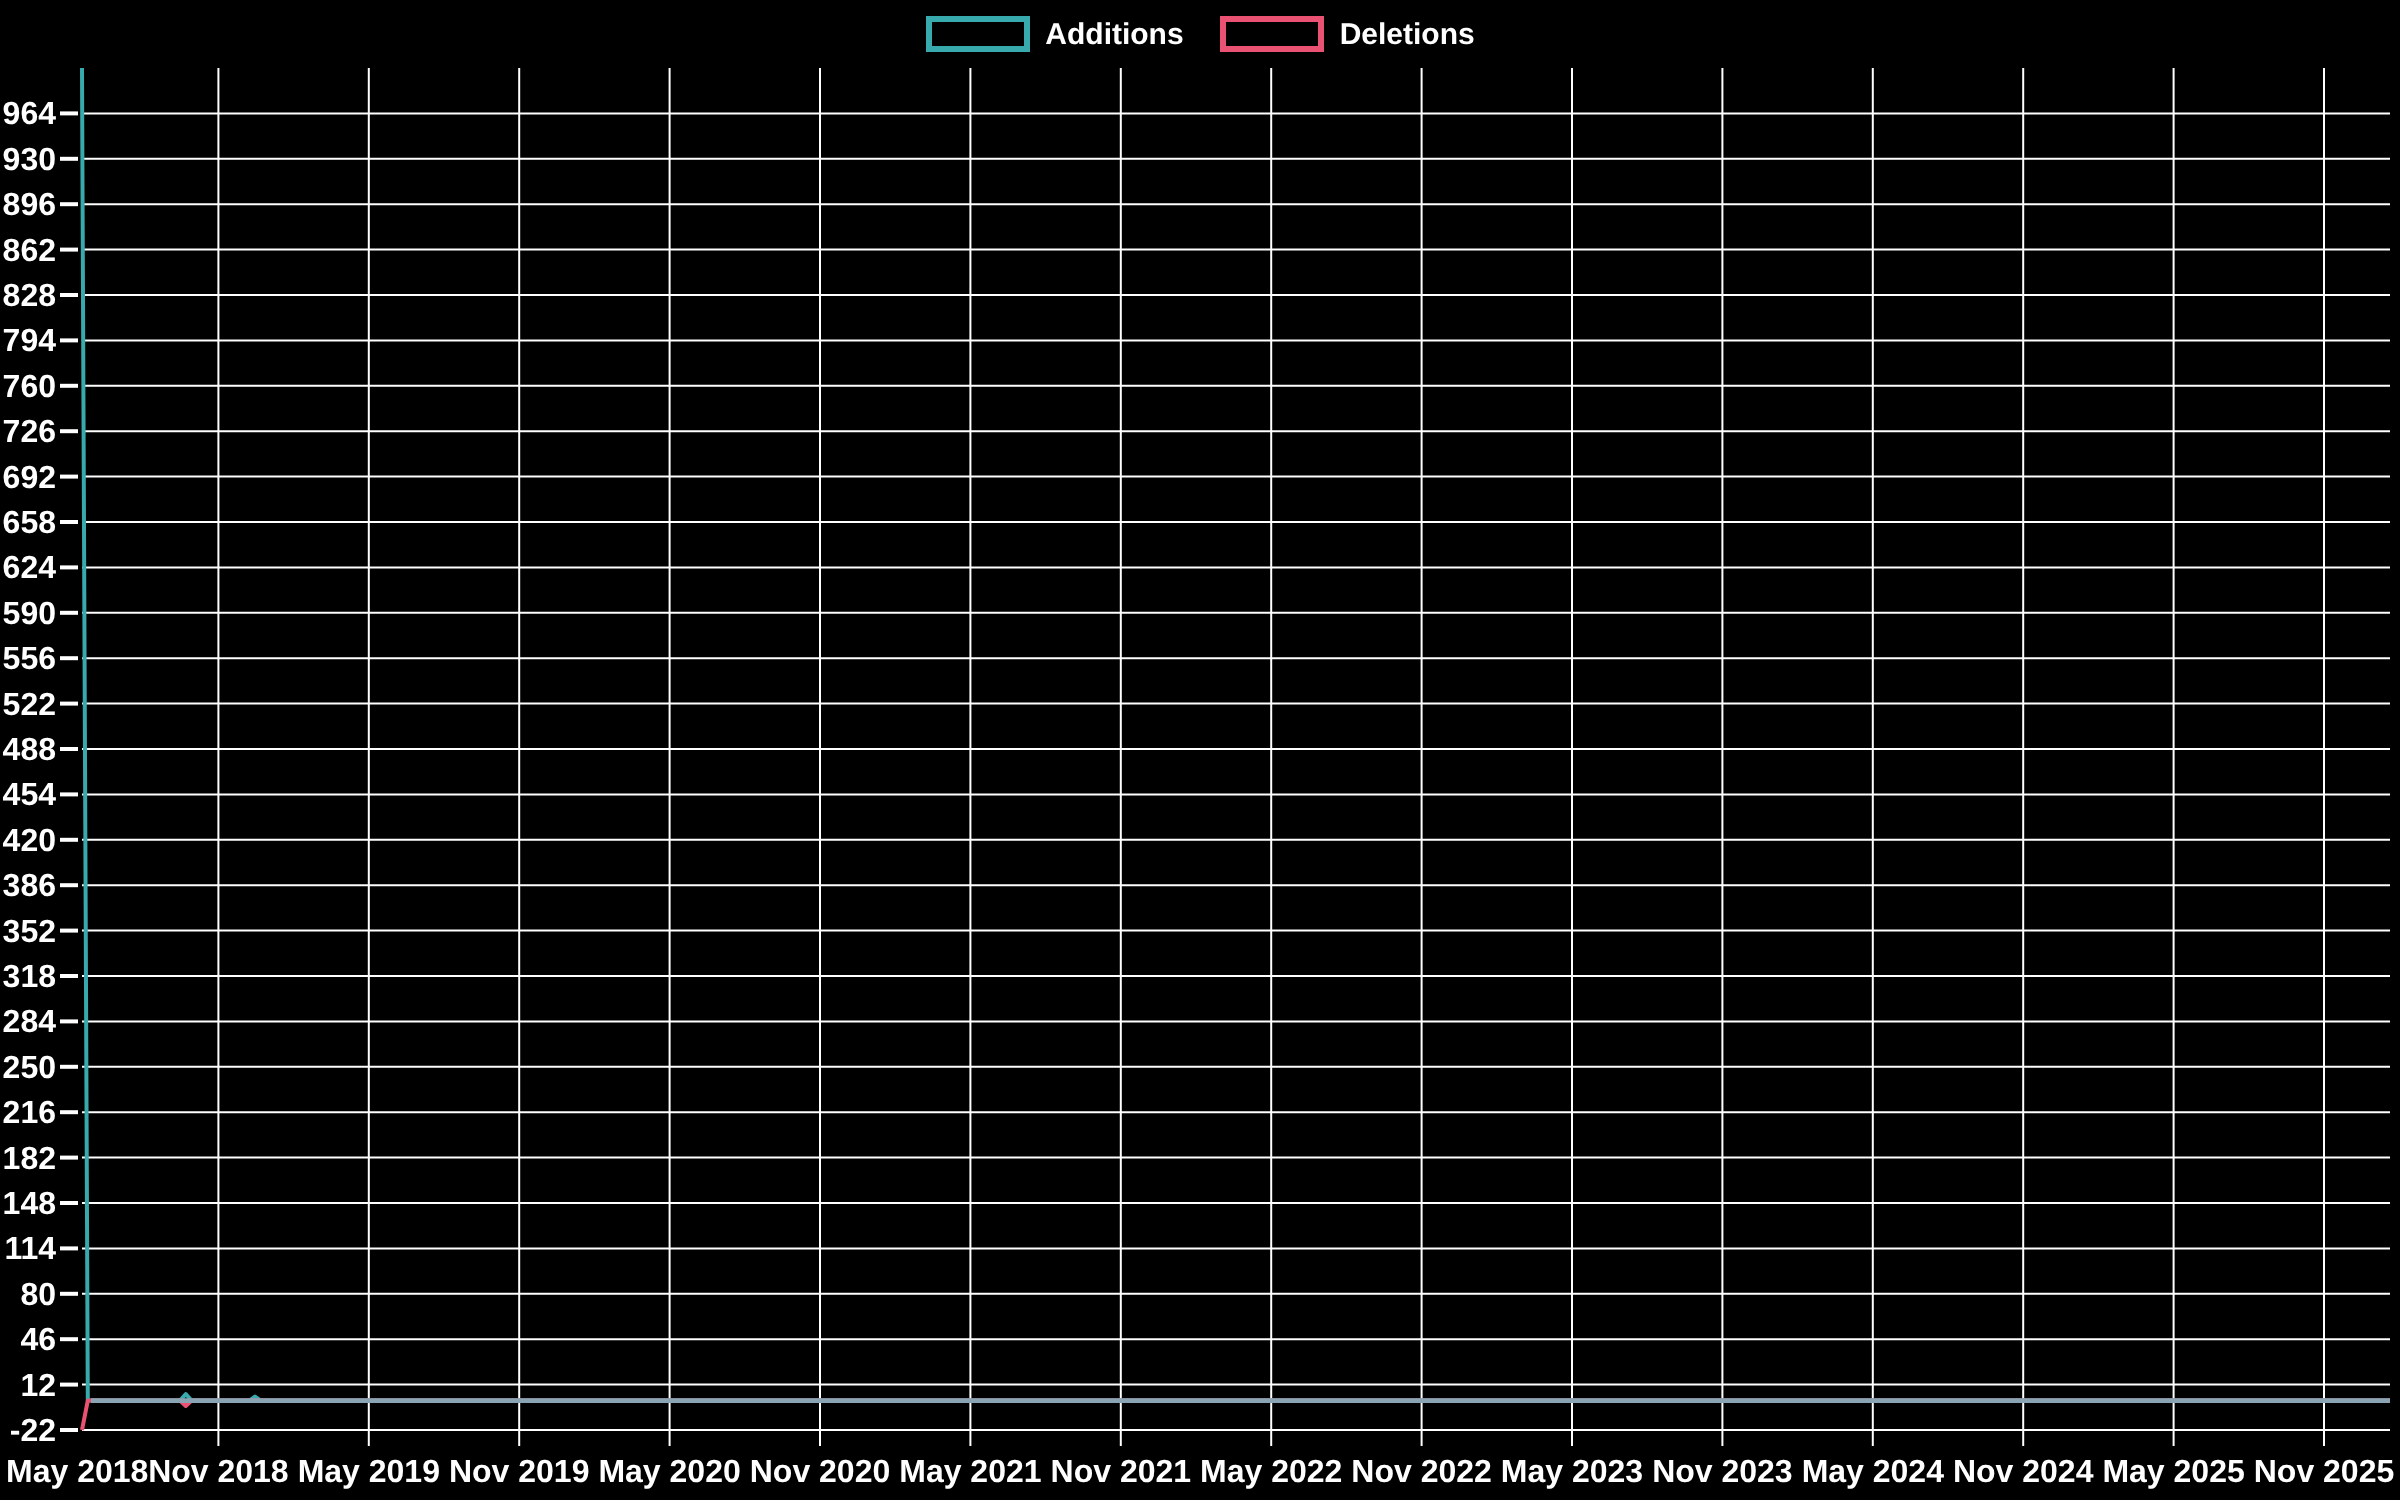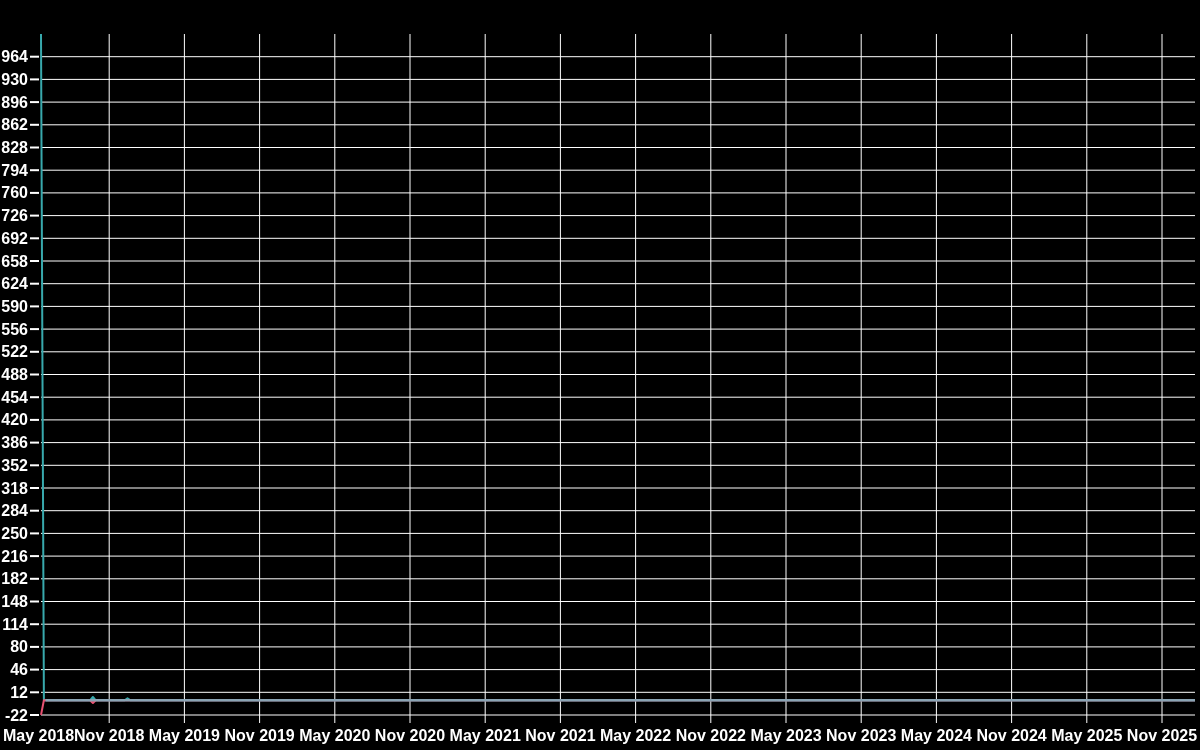--- a/index.html
+++ b/index.html
@@ -10,20 +10,30 @@
   .legend-item{display:flex;align-items:center;gap:8px;cursor:pointer;}
   .swatch{display:inline-block;width:46px;height:12px;background:#000;border:3px solid #888;}
   .legend-label{color:#fff;font-size:15px;font-weight:700;}
   svg{position:absolute;top:0;left:0;}
 </style>
 </head>
 <body>
 
 <div class="stage">
 
+  <div class="legend">
+    <div class="legend-item">
+      <span class="swatch" id="swatch-0" style="border-color: rgb(56, 169, 173);"></span>
+      <span class="legend-label">Additions</span>
+    </div>
+    <div class="legend-item">
+      <span class="swatch" id="swatch-1" style="border-color: rgb(233, 82, 114);"></span>
+      <span class="legend-label">Deletions</span>
+    </div>
+  </div>
 
   <svg id="plot" width="1200" height="750" viewBox="0 0 1200 750">
       <line x1="41" x2="1195" y1="715.0" y2="715.0" stroke="#ffffff" stroke-width="1"></line>
       <line x1="30" x2="39" y1="715.0" y2="715.0" stroke="#ffffff" stroke-width="2"></line>
       <text x="28" y="720.5" fill="#ffffff" text-anchor="end" font-size="16" font-weight="700" font-family="&quot;Liberation Sans&quot;,&quot;DejaVu Sans&quot;,sans-serif">-22</text>
       <line x1="41" x2="1195" y1="692.3" y2="692.3" stroke="#ffffff" stroke-width="1"></line>
       <line x1="30" x2="39" y1="692.3" y2="692.3" stroke="#ffffff" stroke-width="2"></line>
       <text x="28" y="697.8" fill="#ffffff" text-anchor="end" font-size="16" font-weight="700" font-family="&quot;Liberation Sans&quot;,&quot;DejaVu Sans&quot;,sans-serif">12</text>
       <line x1="41" x2="1195" y1="669.6" y2="669.6" stroke="#ffffff" stroke-width="1"></line>
       <line x1="30" x2="39" y1="669.6" y2="669.6" stroke="#ffffff" stroke-width="2"></line>

